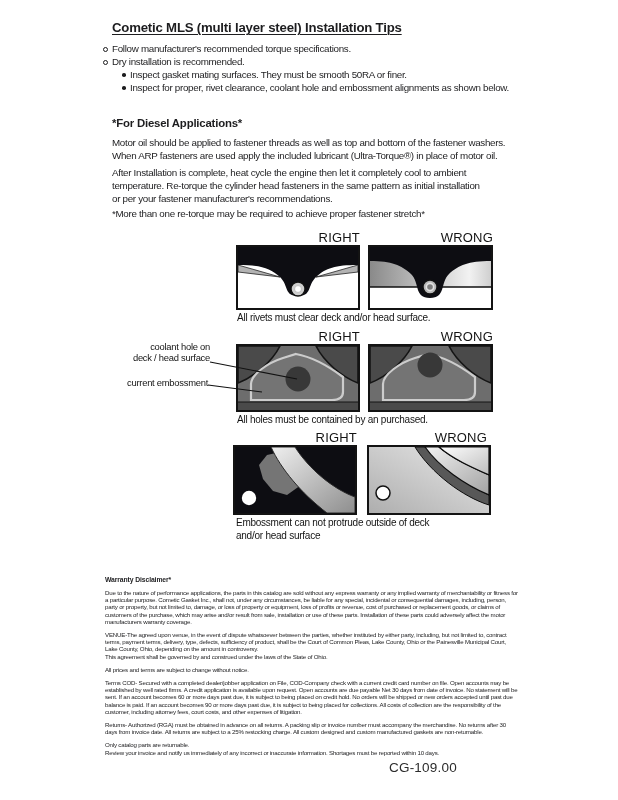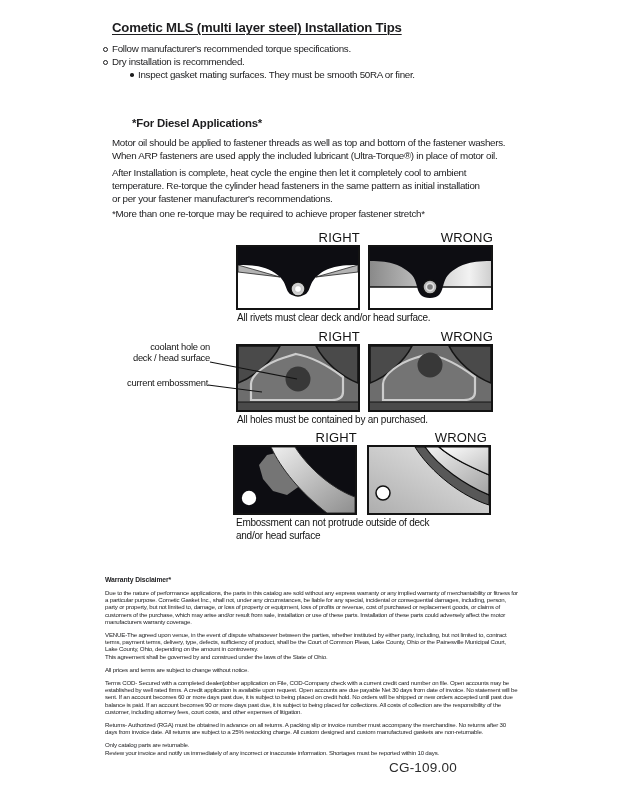--- a/index.html
+++ b/index.html
@@ -15,26 +15,26 @@
     left:112px;top:20px;font-size:13.2px;font-weight:bold;letter-spacing:-0.2px;
     text-decoration:underline;text-underline-offset:2px;text-decoration-thickness:1.4px;
   }
   .body-txt{font-size:9.8px;letter-spacing:-0.3px;line-height:13px;}
   .bullets{left:103px;top:42px;width:440px;}
   .b-item{position:relative;padding-left:9px;}
   .b-item::before{
     content:"";position:absolute;left:0;top:4.6px;width:3px;height:3px;
     border:1px solid #1d1d1f;border-radius:50%;
   }
-  .sb-item{position:relative;margin-left:27px;padding-left:8px;}
+  .sb-item{position:relative;margin-left:19px;padding-left:8px;}
   .sb-item::before{
     content:"";position:absolute;left:0;top:5px;width:3.6px;height:3.6px;
     background:#1d1d1f;border-radius:50%;
   }
-  .section-head{left:112px;top:117px;font-size:11.4px;font-weight:bold;letter-spacing:-0.2px;margin-left:20px;}
+  .section-head{left:112px;top:117px;font-size:11.4px;font-weight:bold;letter-spacing:-0.2px;}
   .para1{left:112px;top:136px;width:450px;}
   .para2{left:112px;top:166px;width:450px;}
   .note{left:112px;top:207px;width:450px;}
 
   .dlabel{font-size:13px;letter-spacing:0.2px;text-align:right;color:#141414;}
   .panel{position:absolute;border:2px solid #131313;background:#fff;line-height:0;}
   .caption{font-size:10px;letter-spacing:-0.25px;line-height:12.5px;color:#141414;}
 
   .callout{font-size:9.4px;letter-spacing:-0.25px;line-height:10.5px;text-align:right;color:#141414;}
 
@@ -46,20 +46,21 @@
 </style>
 </head>
 <body>
 
 <div class="abs title">Cometic MLS (multi layer steel) Installation Tips</div>
 
 <div class="abs bullets body-txt">
   <div class="b-item">Follow manufacturer's recommended torque specifications.</div>
   <div class="b-item">Dry installation is recommended.</div>
   <div class="sb-item">Inspect gasket mating surfaces.  They must be smooth 50RA or finer.</div>
+  <div class="sb-item">Inspect for proper, rivet clearance, coolant hole and embossment alignments as shown below.</div>
 </div>
 
 <div class="abs section-head">*For Diesel Applications*</div>
 <div class="abs para1 body-txt ml">Motor oil should be applied to fastener threads as well as top and bottom of the fastener washers.
 When ARP fasteners are used apply the included lubricant (Ultra-Torque®) in place of motor oil.</div>
 <div class="abs para2 body-txt ml">After Installation is complete, heat cycle the engine then let it completely cool to ambient
 temperature. Re-torque the cylinder head fasteners in the same pattern as initial installation
 or per your fastener manufacturer's recommendations.</div>
 <div class="abs note body-txt">*More than one re-torque may be required to achieve proper fastener stretch*</div>
 

